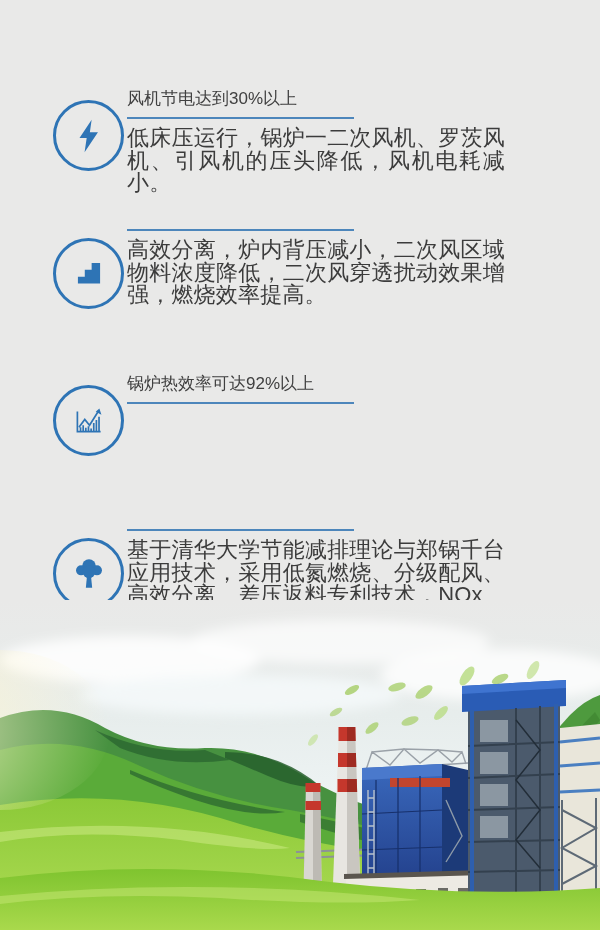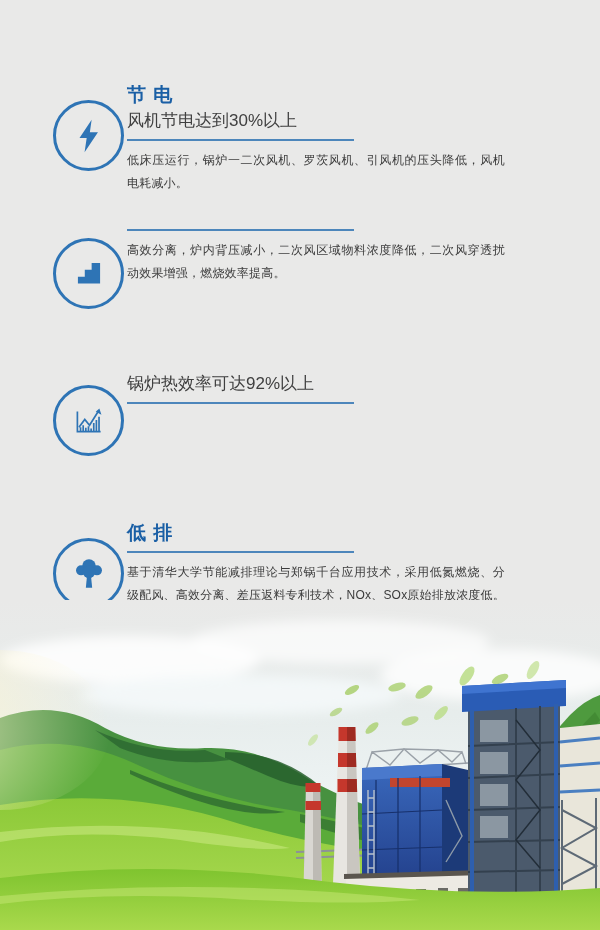--- a/index.html
+++ b/index.html
@@ -19,21 +19,21 @@
   .feature .txt{position:absolute;left:127px;top:0;width:394px;}
   .f-title{
     margin:0;font-size:19px;font-weight:bold;color:#1a5fa5;
     letter-spacing:1px;line-height:22px;
   }
   .f-sub{
     margin:3px 0 0 0;font-size:17px;color:#404040;line-height:23px;font-weight:400;
   }
   .f-rule{width:227px;height:2px;background:#4d86bb;margin-top:7px;}
   .f-body{
-    margin:8px 16px 0 0;font-size:12px;color:#3c3c3c;line-height:22.5px;
+    margin:8px 16px 0 0;font-size:22px;color:#3c3c3c;line-height:22.5px;
     text-align:justify;letter-spacing:.2px;
   }
   .top-1{top:84px;}
   .top-2{top:222px;}
   .top-3{top:369px;}
   .top-4{top:522px;}
   
   .photo{position:absolute;left:0;top:600px;width:600px;height:330px;}
   .photo svg{display:block;}
 </style>
@@ -42,21 +42,20 @@
 
 <div class="page">
 
   <section class="feature top-1">
     <div class="icon-circle">
       <svg viewBox="0 0 36 36" aria-hidden="true">
         <polygon points="20.5,2.5 9,20 15.8,20 13.8,33.5 26.5,14.5 18.8,14.5" fill="#2e74b5"></polygon>
       </svg>
     </div>
     <div class="txt">
-      <h3 class="f-title">节 电</h3>
       <p class="f-sub">风机节电达到30%以上</p>
       <div class="f-rule"></div>
       <p class="f-body">低床压运行，锅炉一二次风机、罗茨风机、引风机的压头降低，风机电耗减小。</p>
     </div>
   </section>
 
   <section class="feature top-2">
     <div class="icon-circle">
       <svg viewBox="0 0 36 36" aria-hidden="true">
         <path d="M7.5,27 L7.5,20.5 L14,20.5 L14,14 L20.5,14 L20.5,7.5 L28.5,7.5 L28.5,27 Z" fill="#2e74b5"></path>
@@ -91,21 +90,20 @@
         <g fill="#2e74b5">
           <circle cx="18" cy="10.5" r="6.5"></circle>
           <circle cx="10.5" cy="14.5" r="4.8"></circle>
           <circle cx="25.5" cy="14.5" r="4.8"></circle>
           <circle cx="18" cy="16" r="6"></circle>
           <path d="M16.2,19 L15,31 L21,31 L19.8,19 Z"></path>
         </g>
       </svg>
     </div>
     <div class="txt">
-      <h3 class="f-title">低 排</h3>
       <div class="f-rule"></div>
       <p class="f-body">基于清华大学节能减排理论与郑锅千台应用技术，采用低氮燃烧、分级配风、高效分离、差压返料专利技术，NOx、SOx原始排放浓度低。</p>
     </div>
   </section>
 
   <div class="photo">
     <svg width="600" height="330" viewBox="0 0 600 330">
       <defs>
         <linearGradient id="sky" x1="0" y1="0" x2="0" y2="1">
           <stop offset="0" stop-color="#e9e9e8"></stop>

